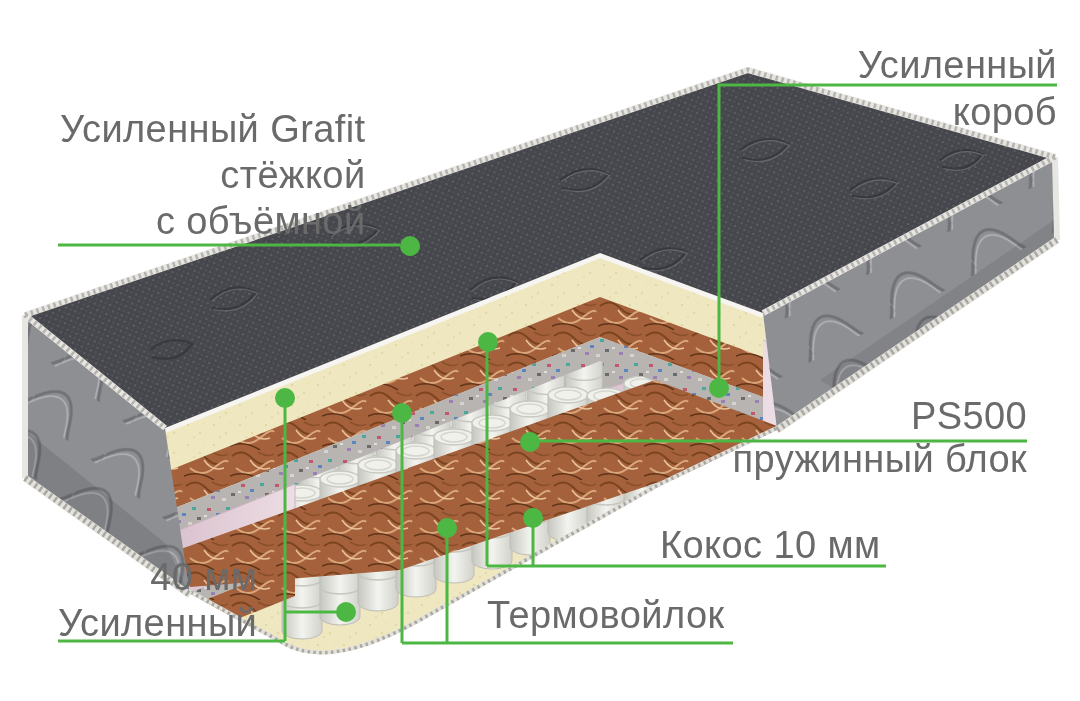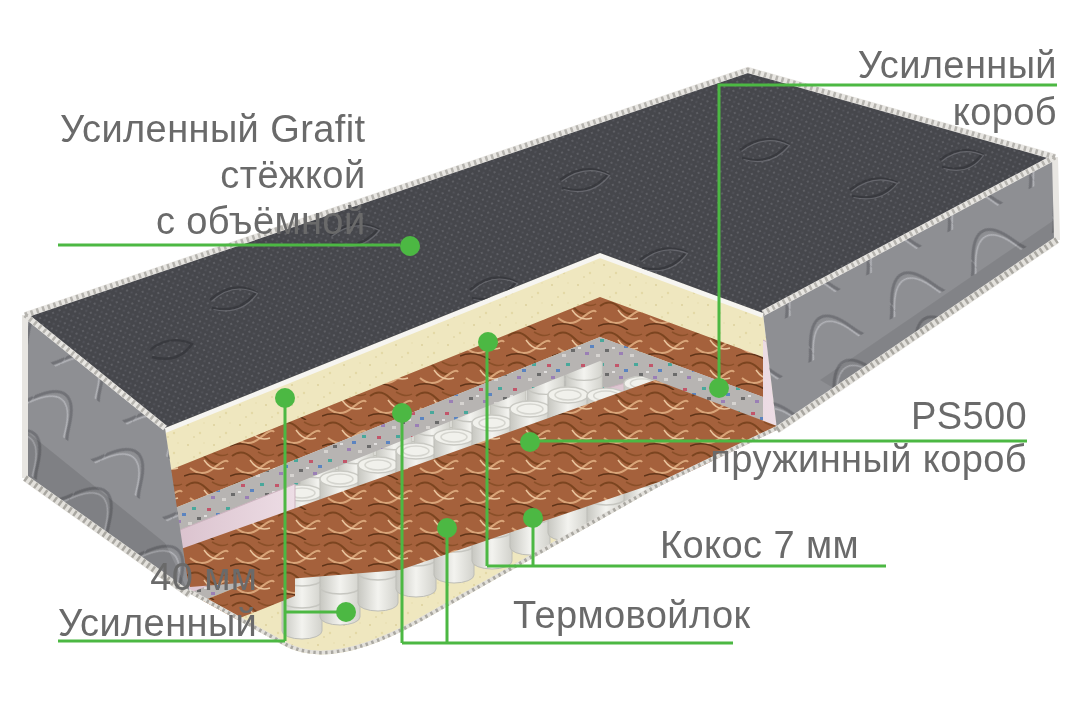--- a/index.html
+++ b/index.html
@@ -7,21 +7,21 @@
          font-family:"Liberation Sans",sans-serif;}
   .stage svg{position:absolute;left:0;top:0;}
   .lbl{position:absolute;color:#6a6a6a;font-size:38px;line-height:46px;letter-spacing:.4px;white-space:nowrap;}
   .lbl span{display:block;text-align:right;}
   .lbl-knit{left:60px;top:106px;}
   .lbl-box{right:23px;top:42px;text-align:right;}
   .lbl-box .l2{margin-top:1px;}
   .lbl-ps{right:53px;top:396px;text-align:right;line-height:40px;}
   .lbl-ps .l2{margin-top:3px;}
   .lbl-coco{left:660px;top:522px;}
-  .lbl-felt{left:513px;top:592px;}
+  .lbl-felt{left:487px;top:592px;}
   .lbl-mem{left:58px;top:554px;}
 </style>
 </head>
 <body>
 
 <div class="stage">
 
 <svg width="1080" height="701" viewBox="0 0 1080 701">
   <defs>
     <pattern id="knit" width="7" height="7" patternUnits="userSpaceOnUse" patternTransform="rotate(-22)">
@@ -201,25 +201,25 @@
   <span>с объёмной</span>
 </div>
 
 <div class="lbl lbl-box">
   <span>Усиленный</span>
   <span class="l2">короб</span>
 </div>
 
 <div class="lbl lbl-ps">
   <span>PS500</span>
-  <span class="l2">пружинный короб</span>
+  <span class="l2">пружинный блок</span>
 </div>
 
 <div class="lbl lbl-coco">
-  <span>Кокос 7 мм</span>
+  <span>Кокос 10 мм</span>
 </div>
 
 <div class="lbl lbl-felt">
   <span>Термовойлок</span>
 </div>
 
 <div class="lbl lbl-mem">
   <span>40 мм</span>
   <span>Усиленный</span>
 </div>

